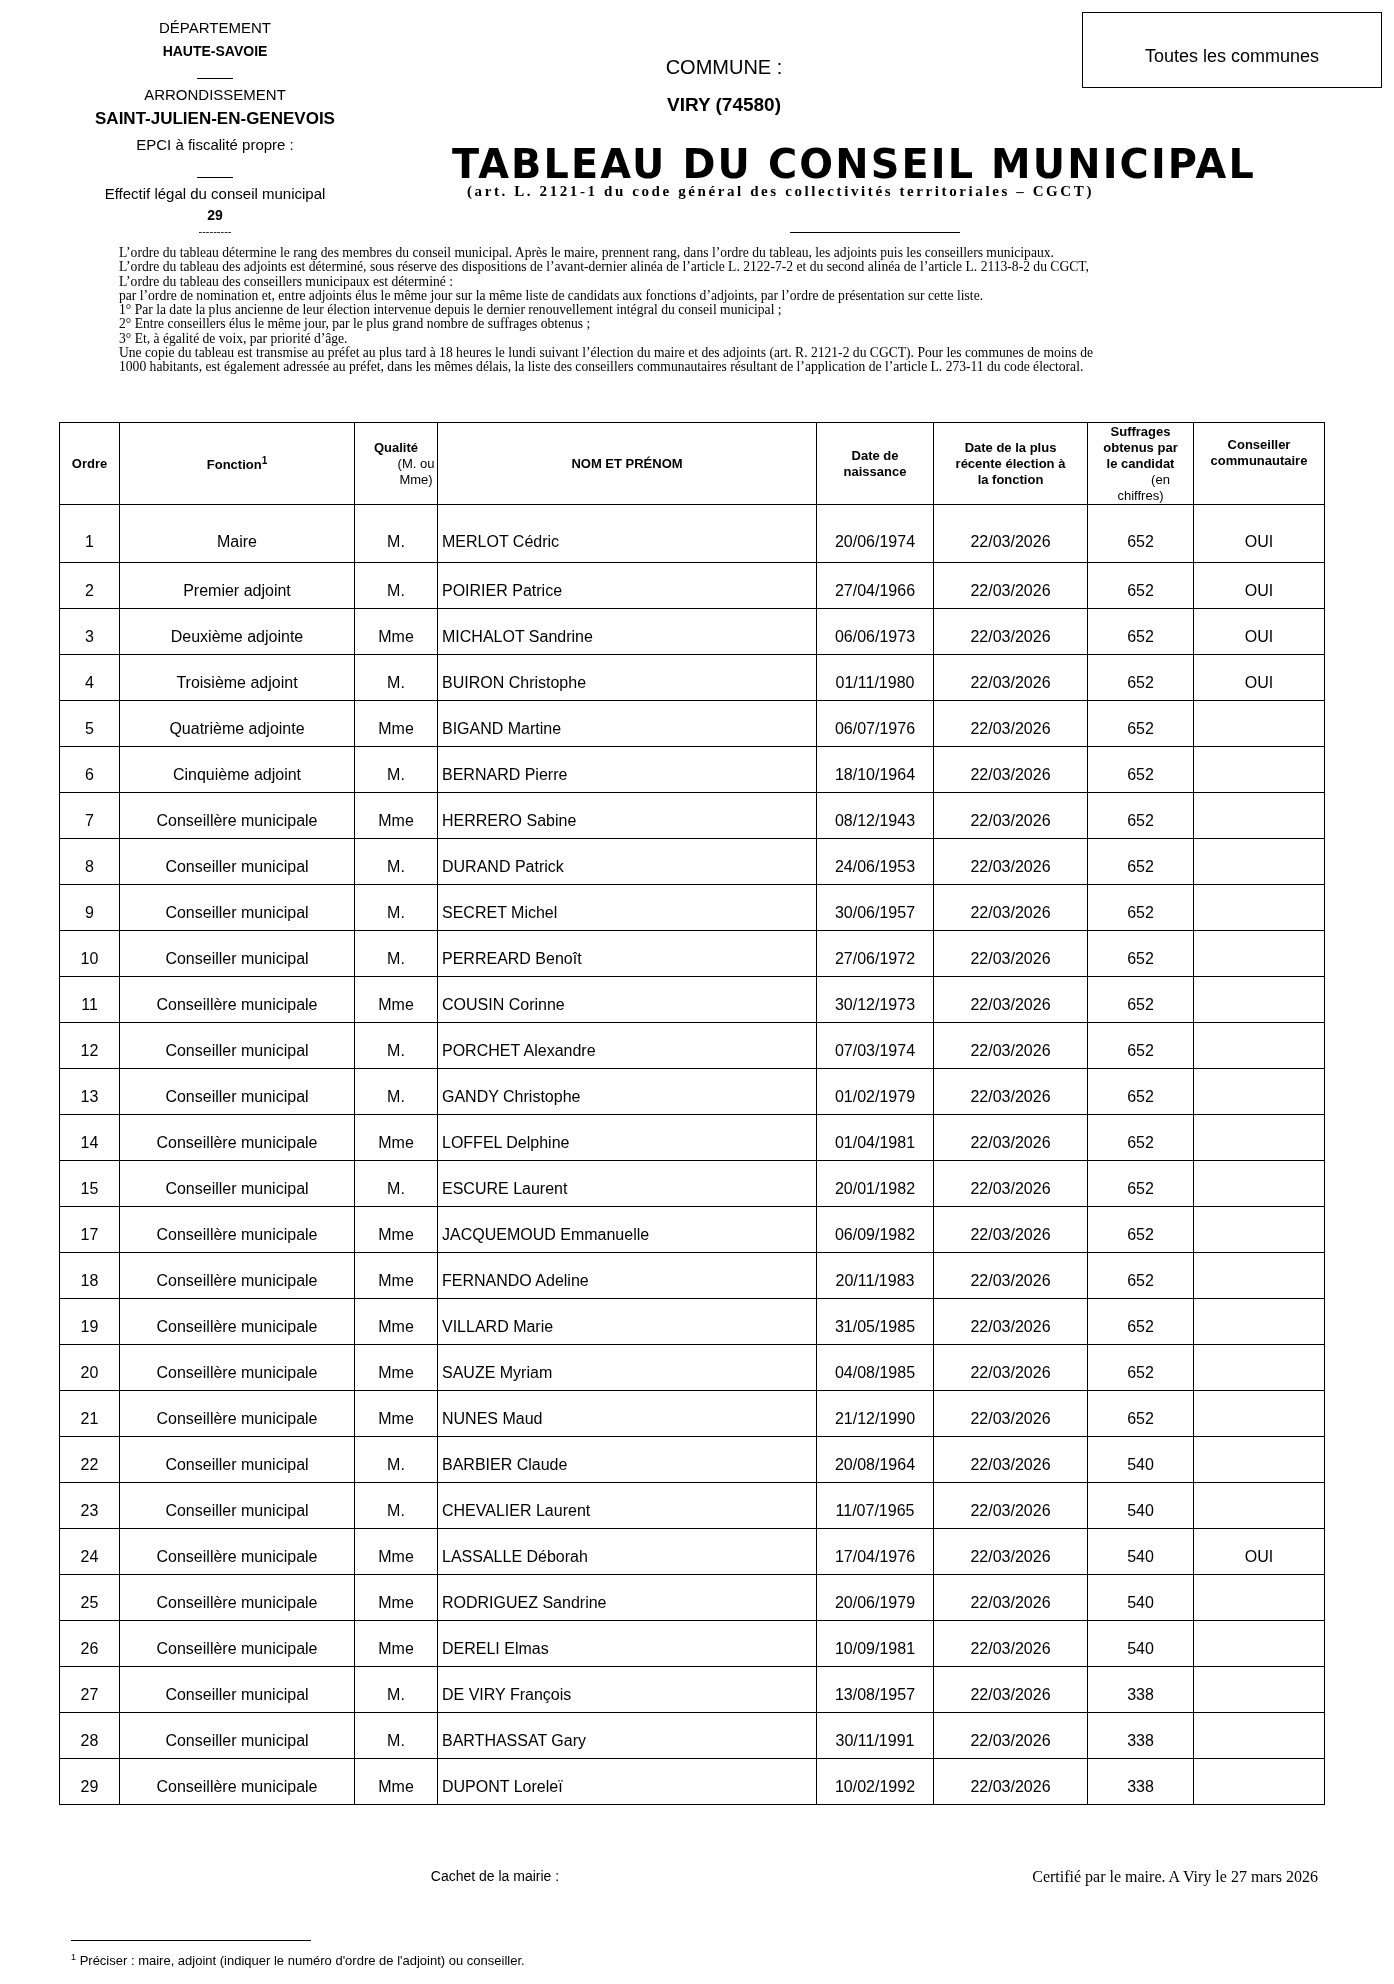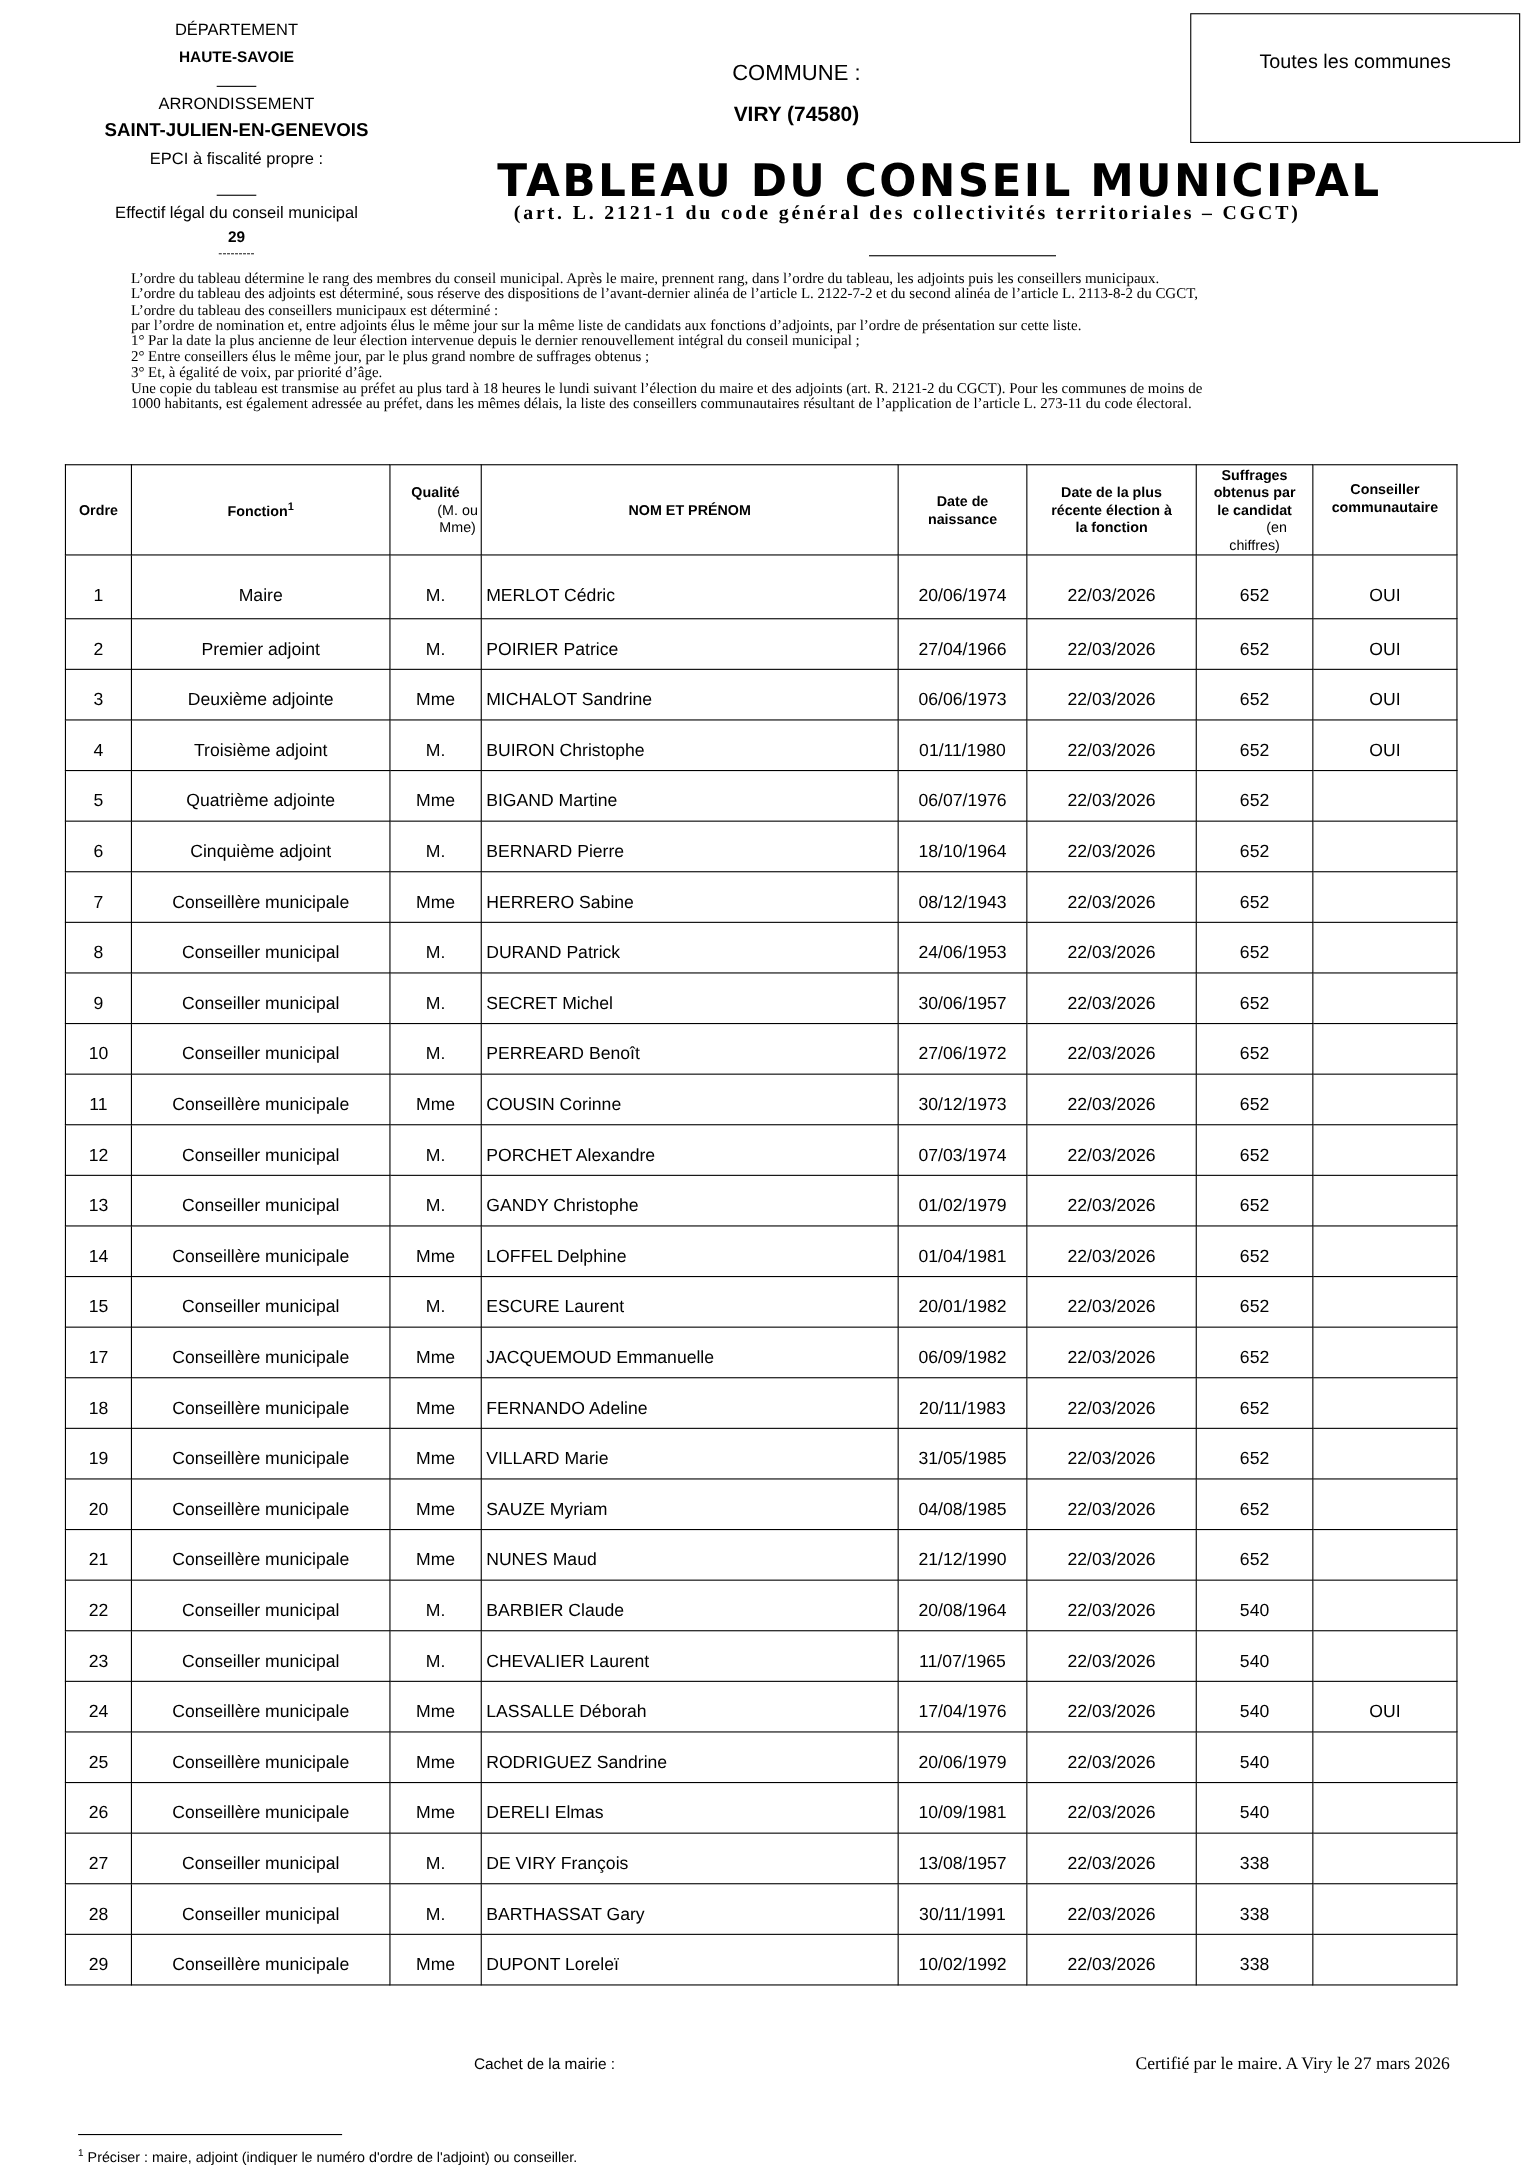--- a/index.html
+++ b/index.html
@@ -9,25 +9,25 @@
   
   .left-head { position: absolute; left: 80px; top: 15px; width: 270px; text-align: center; font-size: 15px; line-height: 1; }
   .left-head .ln { position: absolute; left: 0; width: 270px; text-align: center; }
   .left-head .rule { position: absolute; left: 117px; width: 36px; border-top: 1px solid #000; height: 0; }
   .b { font-weight: bold; }
   .sm-b { font-weight: bold; font-size: 17px; }
 
   .commune-label { left: 600px; top: 56px; width: 248px; text-align: center; font-size: 20px; }
   .commune-name { left: 600px; top: 94px; width: 248px; text-align: center; font-size: 19px; font-weight: bold; }
 
-  .scope-box { left: 1082px; top: 12px; width: 300px; height: 118px; border: 1px solid #000; box-sizing: border-box; }
+  .scope-box { left: 1082px; top: 12px; width: 300px; height: 76px; border: 1px solid #000; box-sizing: border-box; }
   .scope-box span { position: absolute; left: 0; right: 0; top: 33px; text-align: center; font-size: 18px; }
 
   .title { left: 452px; top: 140px; font-family: "DejaVu Sans", sans-serif; font-weight: bold; font-size: 41px; letter-spacing: 2.2px; white-space: nowrap; transform: scaleX(0.97); transform-origin: left; }
-  .subtitle { left: 467px; top: 183px; font-family: "Liberation Serif", serif; font-weight: bold; font-size: 18px; letter-spacing: 2.6px; white-space: nowrap; }
+  .subtitle { left: 467px; top: 183px; font-family: "Liberation Serif", serif; font-weight: bold; font-size: 15px; letter-spacing: 2.6px; white-space: nowrap; }
   .title-rule { left: 790px; top: 232px; width: 170px; border-top: 1px solid #000; height: 0; }
 
   .intro { left: 119px; top: 246px; width: 1210px; font-family: "Liberation Serif", serif; font-size: 13.6px; line-height: 14.3px; }
   .intro div { white-space: nowrap; }
 
   
   table.council { position: absolute; left: 59px; top: 422px; border-collapse: collapse; table-layout: fixed; width: 1265px; }
   table.council th, table.council td { border: 1.3px solid #000; padding: 0; text-align: center; vertical-align: middle; }
   table.council th { height: 67px; font-size: 13px; font-weight: bold; line-height: 16px; }
   table.council th .light { font-weight: normal; margin-left: 40px; }

